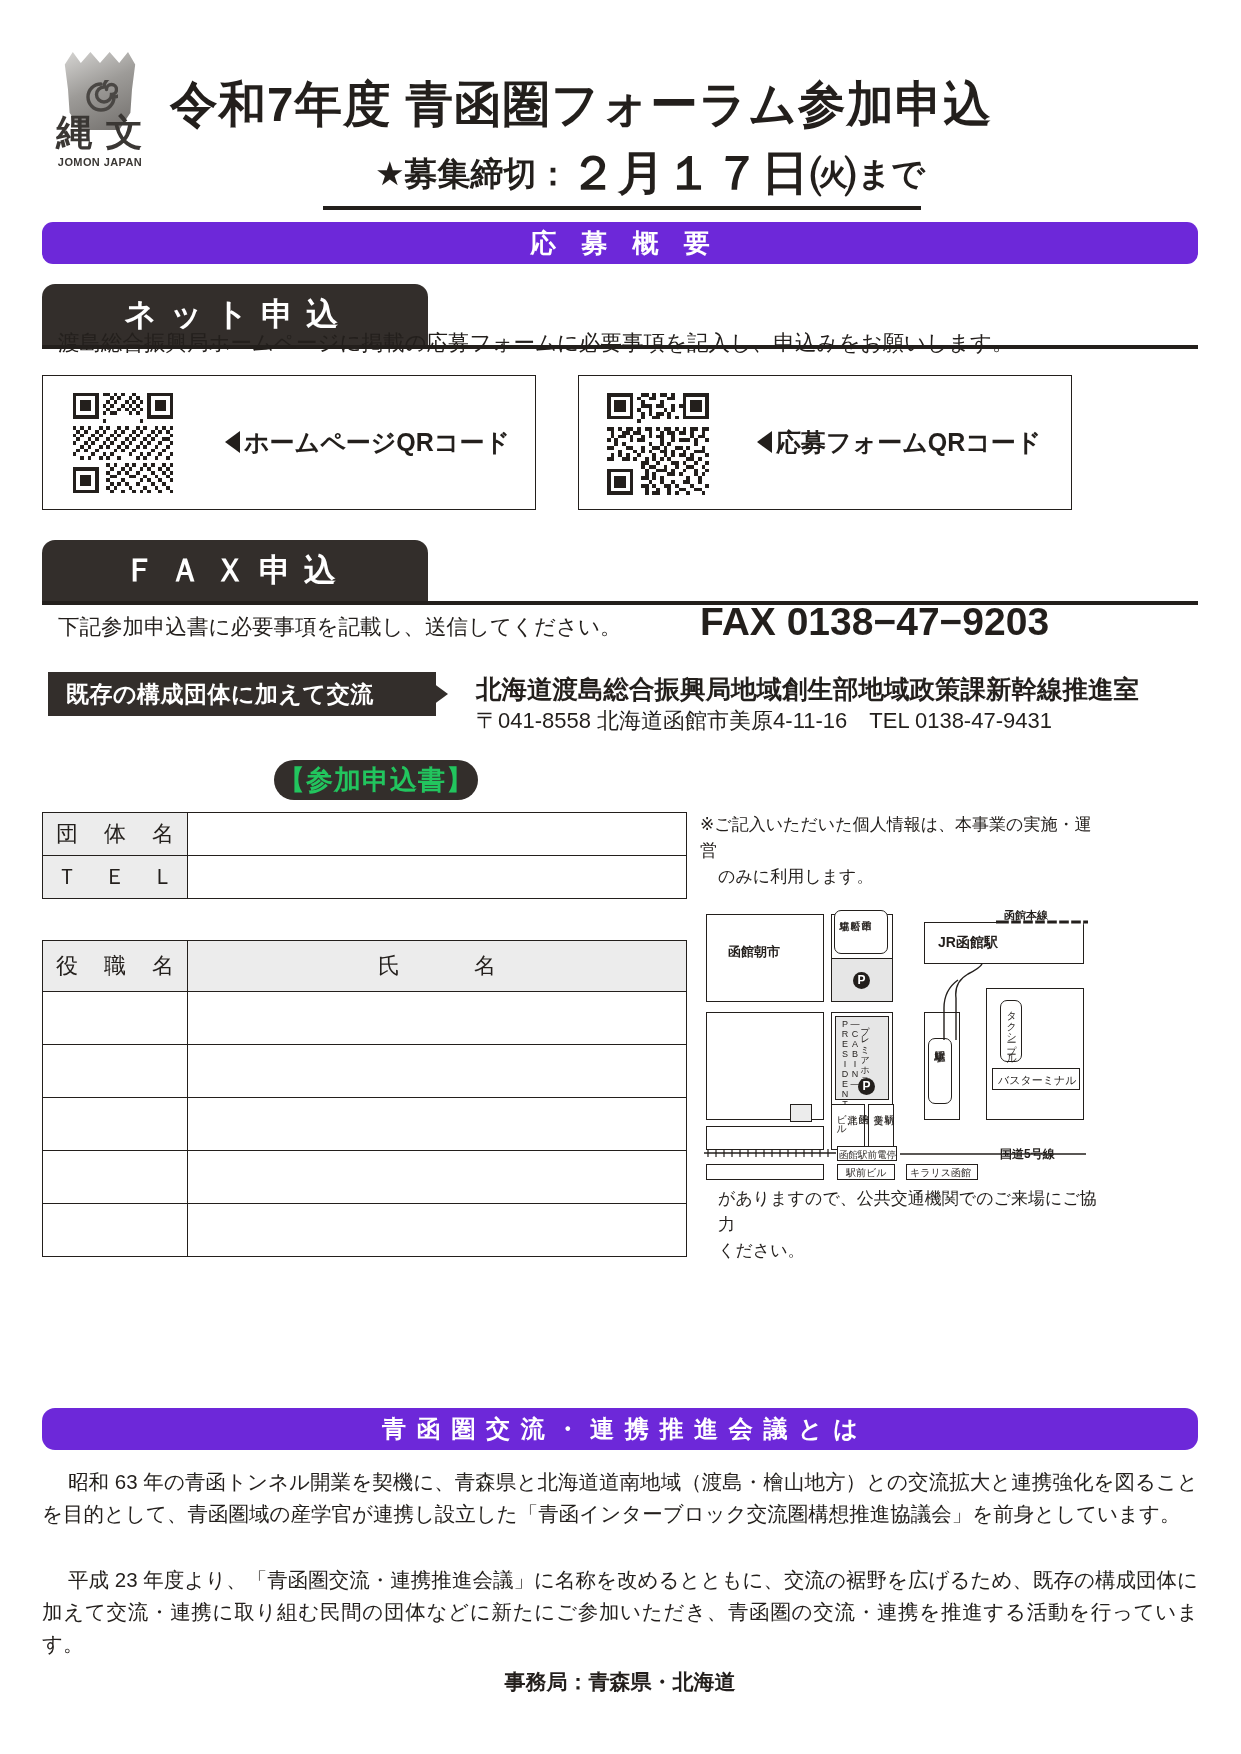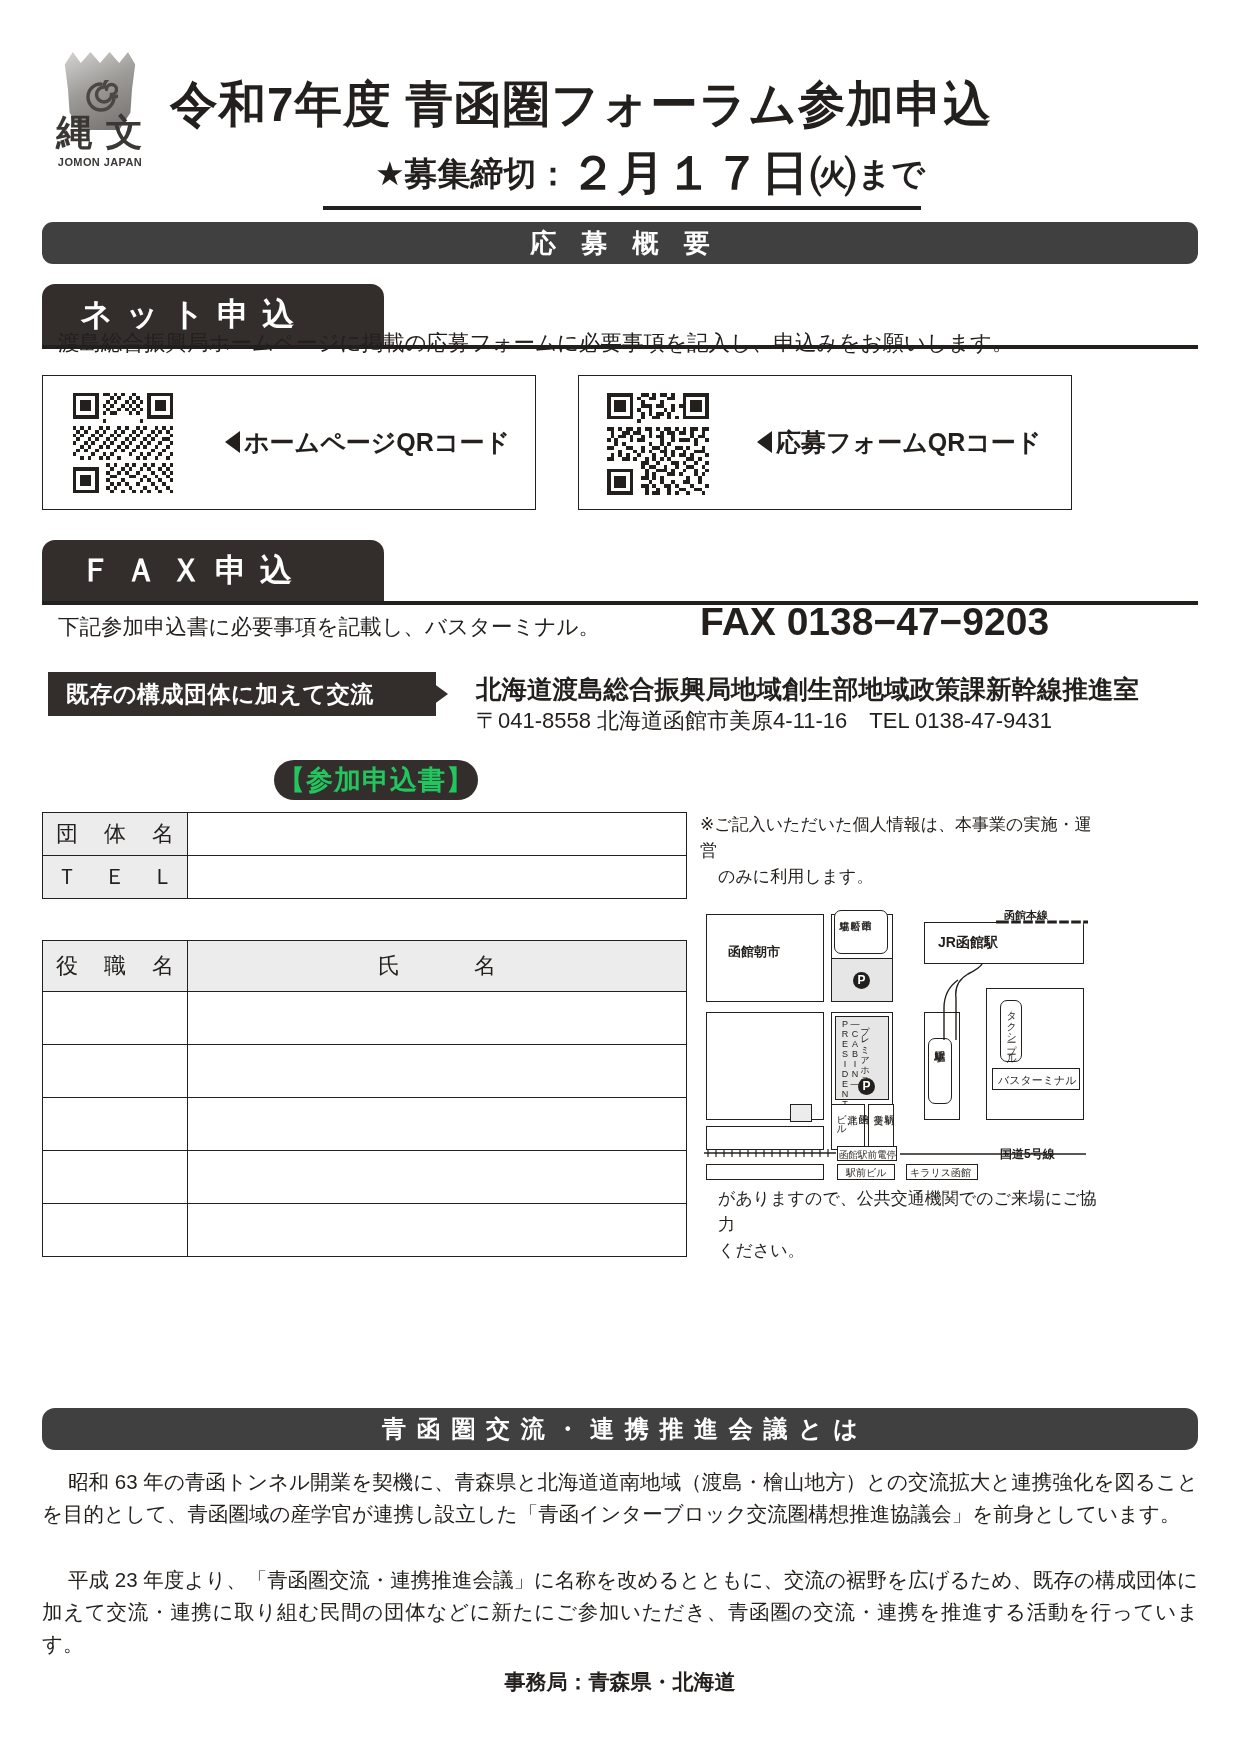--- a/index.html
+++ b/index.html
@@ -25,27 +25,27 @@
 
   .title-main{position:absolute;left:170px;top:42px;width:1000px;
     font-size:49px;font-weight:700;letter-spacing:1px;color:#231f1c;
     white-space:nowrap;transform:scaleX(.97);transform-origin:left center;}
   .title-dead{position:absolute;left:170px;top:112px;width:960px;text-align:center;
     font-size:33px;font-weight:700;color:#231f1c;white-space:nowrap;}
   .title-dead .big{font-size:47px;letter-spacing:1px;vertical-align:-4px;}
   .title-rule{position:absolute;left:323px;top:176px;width:598px;height:4px;background:#231f1c;}
 
   
-  .bar-wide{position:absolute;background:#404040;border-radius:11px;
+  .bar-wide{position:absolute;background:#6d28d9;border-radius:11px;
     color:#fff;font-weight:700;display:flex;align-items:center;justify-content:center;}
   .bar-wide span{letter-spacing:9px;text-indent:9px;}
 
   .tab{position:absolute;background:#332e2b;color:#fff;font-weight:700;
     border-top-left-radius:13px;border-top-right-radius:13px;
-    display:flex;align-items:center;}
+    display:flex;align-items:center;padding-left:44px;}
   .tab span{padding-left:38px;letter-spacing:13px;font-size:32px;}
   .tab-rule{position:absolute;height:4px;background:#231f1c;}
 
   
   .lead{position:absolute;font-size:21.5px;color:#231f1c;white-space:nowrap;}
 
   
   .qrbox{position:absolute;border:1.6px solid #231f1c;background:#fff;}
   .qrimg{position:absolute;image-rendering:pixelated;}
   .qrlabel{position:absolute;font-size:25px;font-weight:700;white-space:nowrap;color:#231f1c;}
@@ -481,21 +481,21 @@
     <div class="qrlabel" style="left:182px;top:50px;">
       <span class="tri"></span><span>ホームページQRコード</span>
     </div>
   </div>
 
   <div class="tab" style="left:42px;top:540px;width:342px;height:61px;">
     <span>ＦＡＸ申込</span>
   </div>
   <div class="tab-rule" style="left:42px;top:601px;width:1156px;"></div>
 
-  <div class="lead" style="left:58px;top:612px;">下記参加申込書に必要事項を記載し、バスターミナル。</div>
+  <div class="lead" style="left:58px;top:612px;">下記参加申込書に必要事項を記載し、送信してください。</div>
   <div class="faxno" style="left:700px;top:600px;">FAX 0138−47−9203</div>
 
   <div class="flag" style="left:48px;top:672px;width:370px;">
     <span>既存の構成団体に加えて交流</span>
   </div>
   <div class="flag-point" style="left:418px;top:672px;"></div>
   <div class="contact-org" style="left:476px;top:672px;">北海道渡島総合振興局地域創生部地域政策課新幹線推進室</div>
   <div class="contact-addr" style="left:476px;top:706px;">〒041-8558 北海道函館市美原4-11-16　TEL 0138-47-9431</div>
 
   <div class="pill" style="left:274px;top:760px;width:204px;height:40px;">

